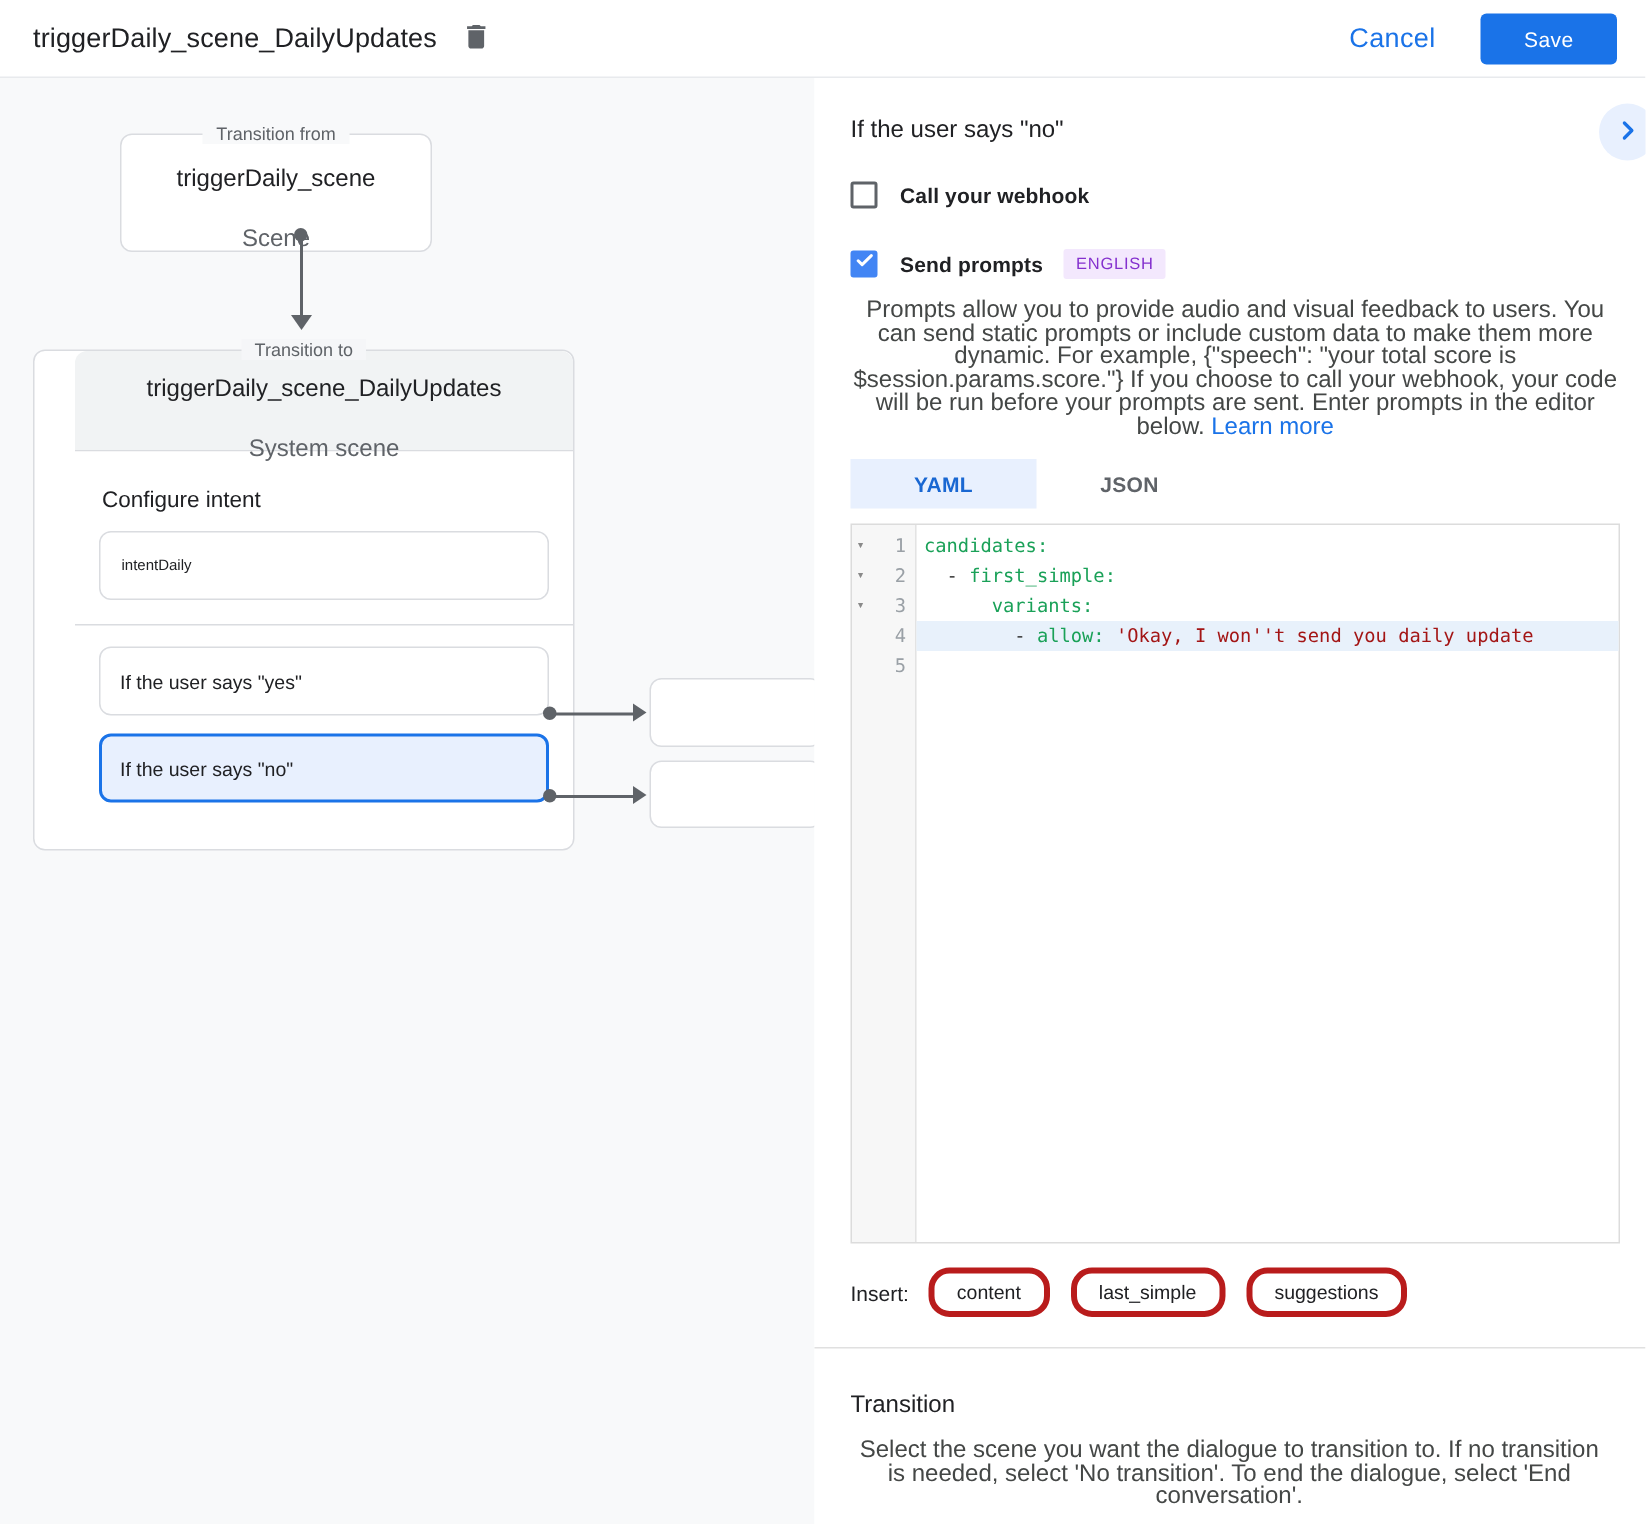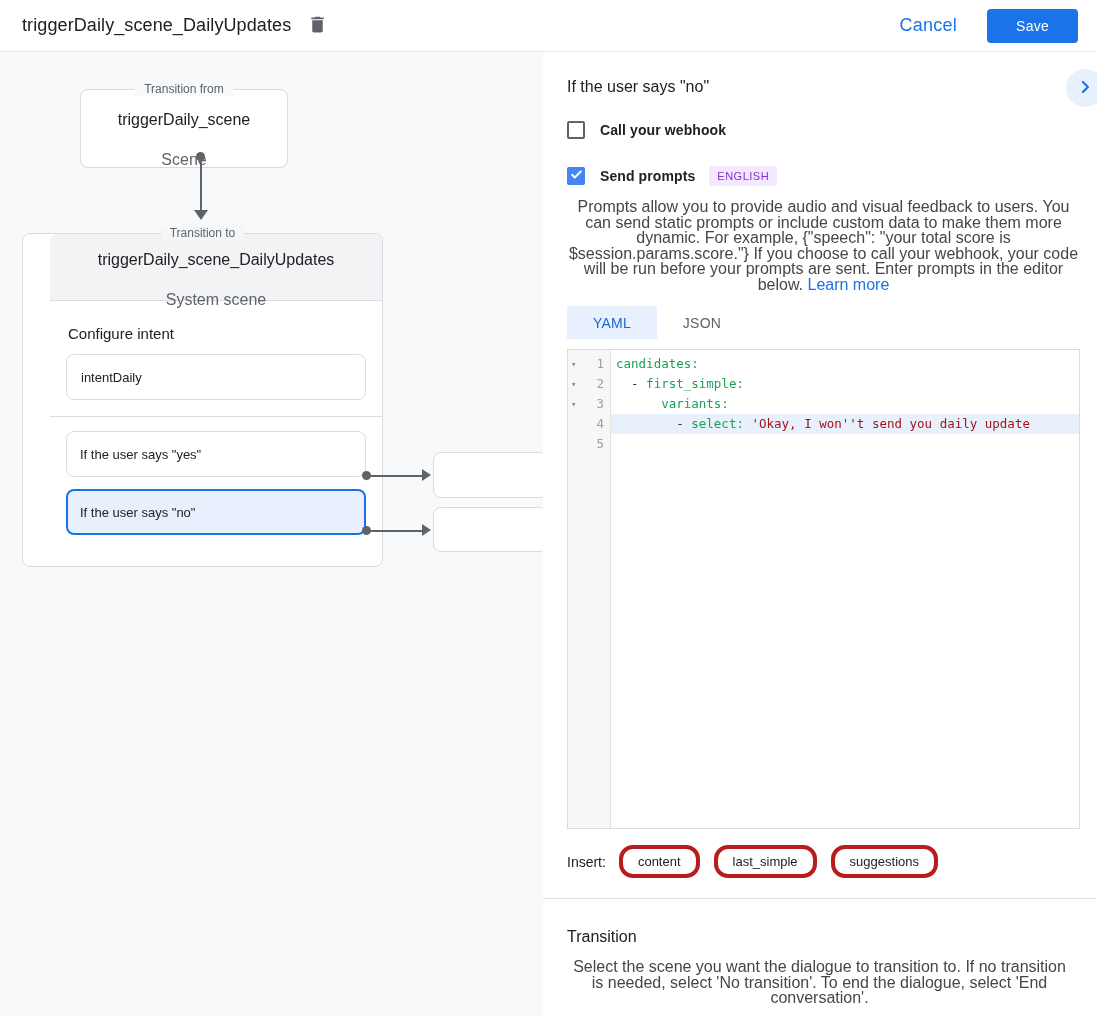--- a/index.html
+++ b/index.html
@@ -38,21 +38,21 @@
   .arrow-down{position:absolute;left:194px;top:158px;width:0;height:0;
     border-left:7px solid transparent;border-right:7px solid transparent;border-top:10px solid var(--arrow);}
   .to-card{left:22px;top:181px;width:361px;height:334px;background:#fff;border:1px solid var(--border);
     border-radius:8px;position:absolute;padding-left:27px;}
   .to-card .legend span{background:#f5f6f8;}
   .card-header{background:var(--header-gray);border-bottom:1px solid var(--border);
     border-radius:8px 8px 0 0;height:67px;text-align:center;padding-top:17px;}
   .card-body{padding:16px;}
   .field-label{font-size:15px;margin:8px 0 12px 2px;}
   .intent-input{height:46px;border:1px solid var(--border);border-radius:8px;background:#fff;
-    display:flex;align-items:center;padding:0 14px;font-size:13px;}
+    display:flex;align-items:center;padding:0 14px;font-size:10px;}
   .card-divider{border-top:1px solid var(--border);margin:16px -16px 14px -16px;}
   .cond{height:46px;border:1px solid var(--border);border-radius:8px;background:#fff;
     display:flex;align-items:center;padding:0 13px;font-size:13px;margin-top:12px;cursor:pointer;}
   .cond.selected{background:var(--accent-bg);border:2px solid var(--accent);padding:0 12px;}
   .h-line{position:absolute;height:2px;background:var(--arrow);}
   .arrow-right{position:absolute;width:0;height:0;
     border-top:6px solid transparent;border-bottom:6px solid transparent;border-left:9px solid var(--arrow);}
   .target-box{position:absolute;left:433px;width:115px;height:46px;background:#fff;
     border:1px solid var(--border);border-radius:8px;}
   
@@ -62,22 +62,22 @@
   .check-row{display:flex;align-items:center;margin-top:25px;}
   .checkbox{width:18px;height:18px;border:2px solid var(--text2);border-radius:2px;background:#fff;
     margin-right:15px;flex-shrink:0;cursor:pointer;display:flex;align-items:center;justify-content:center;}
   .checkbox.checked{background:var(--checkbox-blue);border-color:var(--checkbox-blue);}
   .check-label{font-size:14px;font-weight:700;letter-spacing:.1px;}
   .lang-badge{font-size:11px;font-weight:500;color:var(--badge-text);background:var(--badge-bg);
     padding:4px 8px;border-radius:2px;margin-left:14px;letter-spacing:.5px;}
   .desc{font-size:16px;line-height:15.5px;color:#444746;margin-top:13px;max-width:516px;text-align:center;}
   .link{color:var(--accent);text-decoration:none;cursor:pointer;}
   .tabs{display:flex;margin-top:14px;}
-  .tab{width:90px;height:33px;display:flex;align-items:center;justify-content:center;
-    font-size:14px;font-weight:400;color:var(--text2);cursor:pointer;letter-spacing:.25px;}
+  .tab{width:124px;height:33px;display:flex;align-items:center;justify-content:center;
+    font-size:14px;font-weight:700;color:var(--text2);cursor:pointer;letter-spacing:.25px;}
   .tab.active{background:var(--accent-bg);color:#1967d2;}
   
   .editor{margin-top:10px;height:480px;border:1px solid #dcdcdc;position:relative;background:#fff;
     font-family:"DejaVu Sans Mono",monospace;font-size:12.5px;}
   .gutter-bg{position:absolute;left:0;top:0;bottom:0;width:43px;background:#f7f7f7;border-right:1px solid #e3e3e3;}
   .ed-lines{position:relative;padding-top:4px;}
   .ed-row{display:flex;height:20px;line-height:20px;}
   .ed-gutter{width:43px;flex-shrink:0;display:flex;align-items:center;position:relative;}
   .ed-fold{position:absolute;left:3px;font-size:9px;color:#8a8a8a;cursor:pointer;}
   .ed-num{width:100%;text-align:right;padding-right:7px;color:#9aa0a6;font-size:12.5px;}
@@ -218,21 +218,21 @@
             <div class="ed-gutter">
               <span class="ed-fold">▾</span>
               <span class="ed-num">3</span>
             </div>
             <div class="ed-code"><span class="tk-plain">      </span><span class="tk-key">variants:</span></div>
           </div>
           <div class="ed-row">
             <div class="ed-gutter">
               <span class="ed-num">4</span>
             </div>
-            <div class="ed-code hl"><span class="tk-plain">        - </span><span class="tk-key">select:</span><span class="tk-plain"> </span><span class="tk-string">'Okay, I won''t send you daily update</span></div>
+            <div class="ed-code hl"><span class="tk-plain">        - </span><span class="tk-key">allow:</span><span class="tk-plain"> </span><span class="tk-string">'Okay, I won''t send you daily update</span></div>
           </div>
           <div class="ed-row">
             <div class="ed-gutter">
               <span class="ed-num">5</span>
             </div>
             <div class="ed-code"></div>
           </div>
         </div>
     </div>
 

